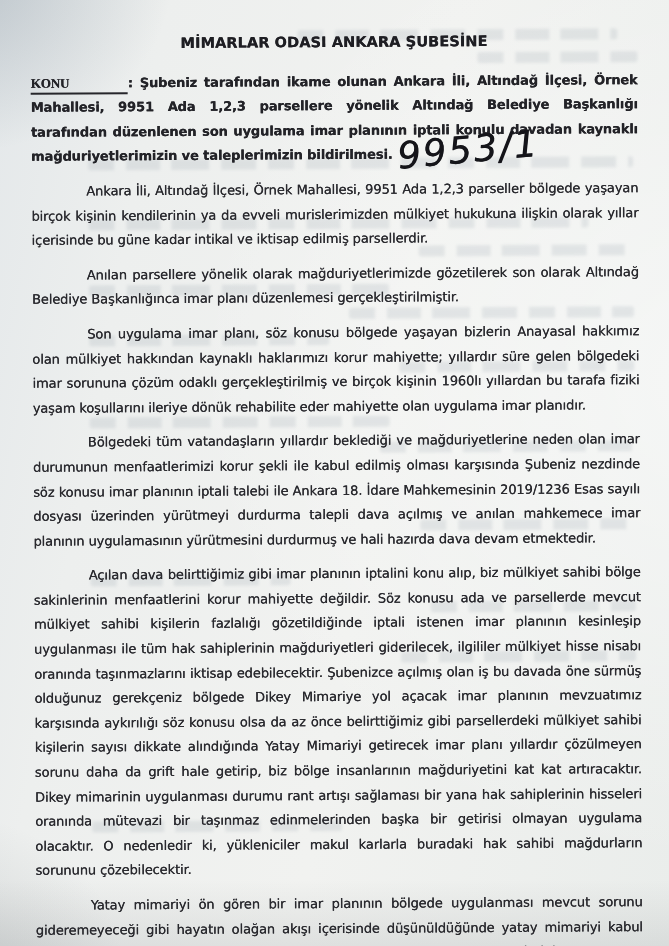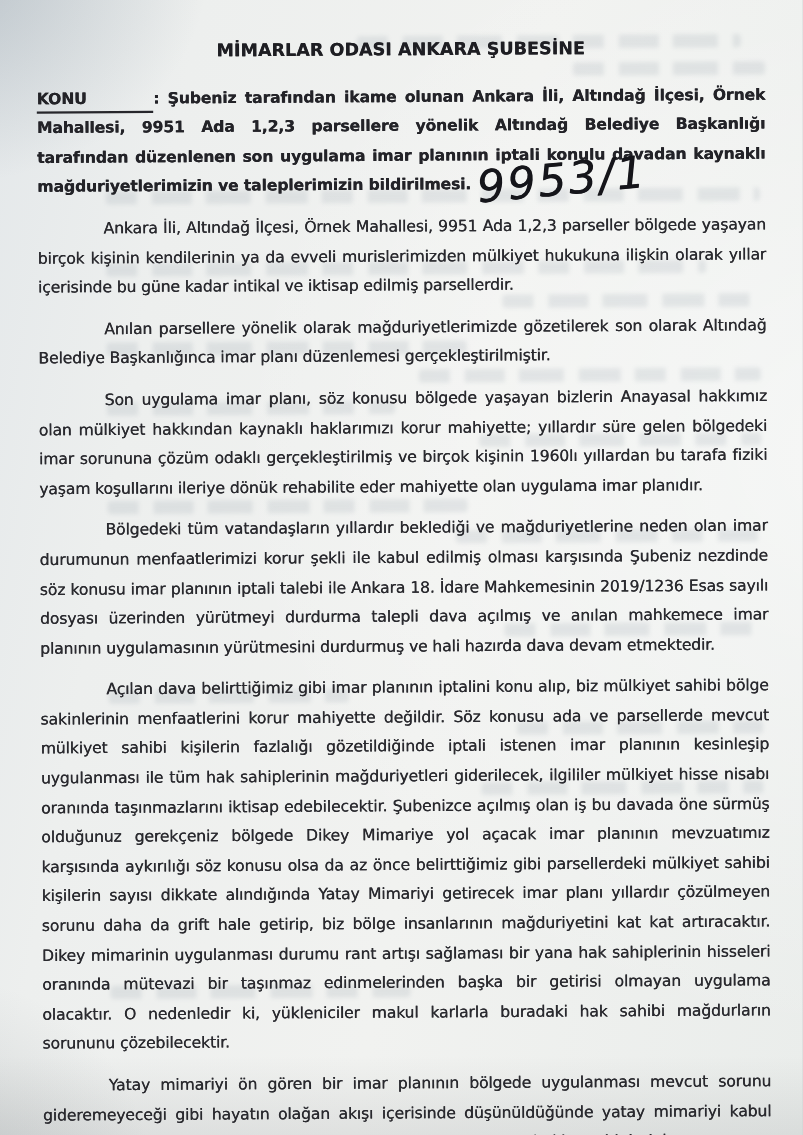--- a/index.html
+++ b/index.html
@@ -37,21 +37,21 @@
     text-shadow: 0.25px 0 0 currentColor;
   }
   .title {
     font-size: 14.5px; font-weight: 700; text-align: center;
     margin: 0 0 15px 0; letter-spacing: .1px; color: #1e1e23;
     text-shadow: 0.3px 0 0 currentColor;
   }
   .konu { font-weight: 700; margin: 0 0 10px 0; text-indent: 0; color: #232328; }
   .konu-u {
     display: inline-block; width: 97px;
-    border-bottom: 2px solid #26262b; line-height: 18px;
+    border-bottom: 2px solid #26262b; line-height: 18px; font-family: Liberation Serif, serif;
   }
   .para { margin: 0 0 10px 0; text-indent: 55px; }
   .para.last { margin-bottom: 0; }
 
   .handwrite {
     position: absolute; left: 399px; top: 132px;
     font-family: "DejaVu Sans", cursive, sans-serif;
     font-style: italic; font-size: 37px; line-height: 1;
     transform: rotate(-5deg); color: #15151a; letter-spacing: 2px;
     text-shadow: 0.4px 0.2px 0 currentColor;

